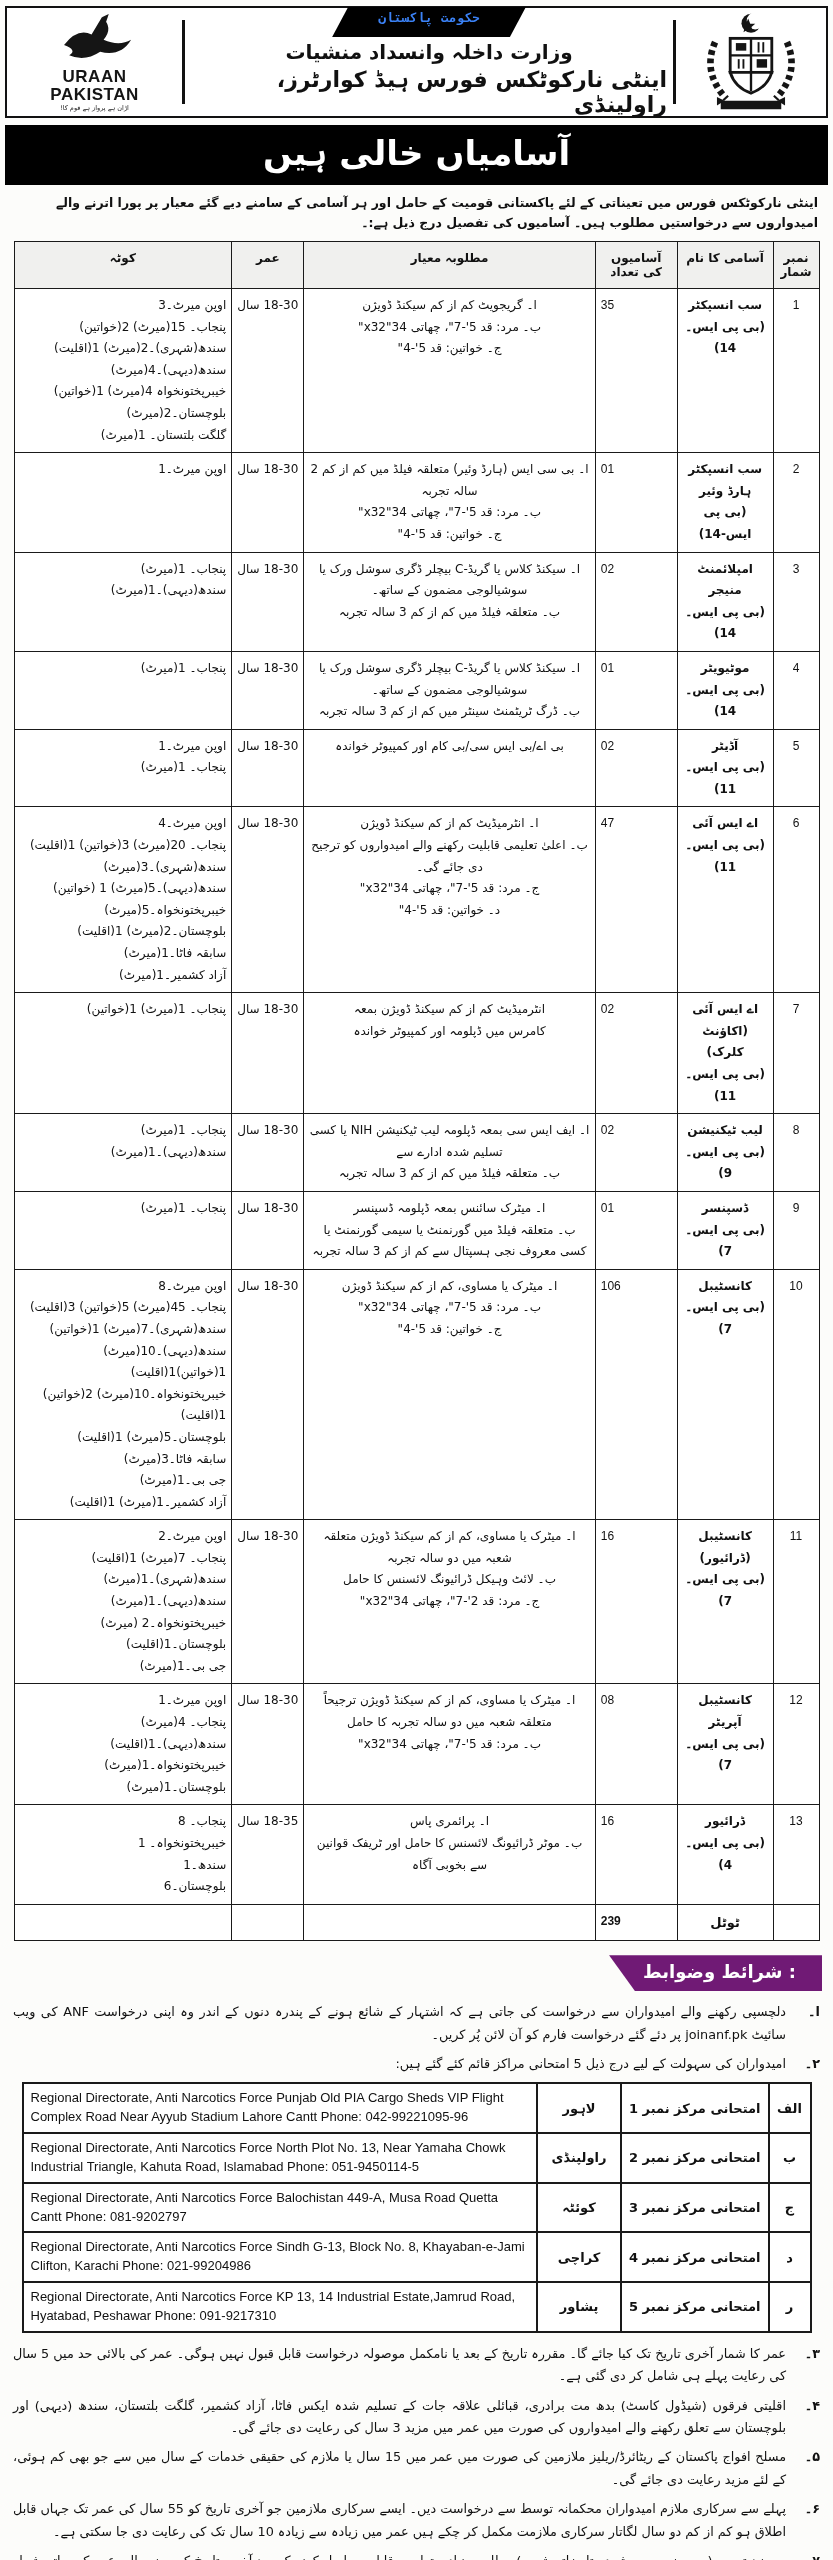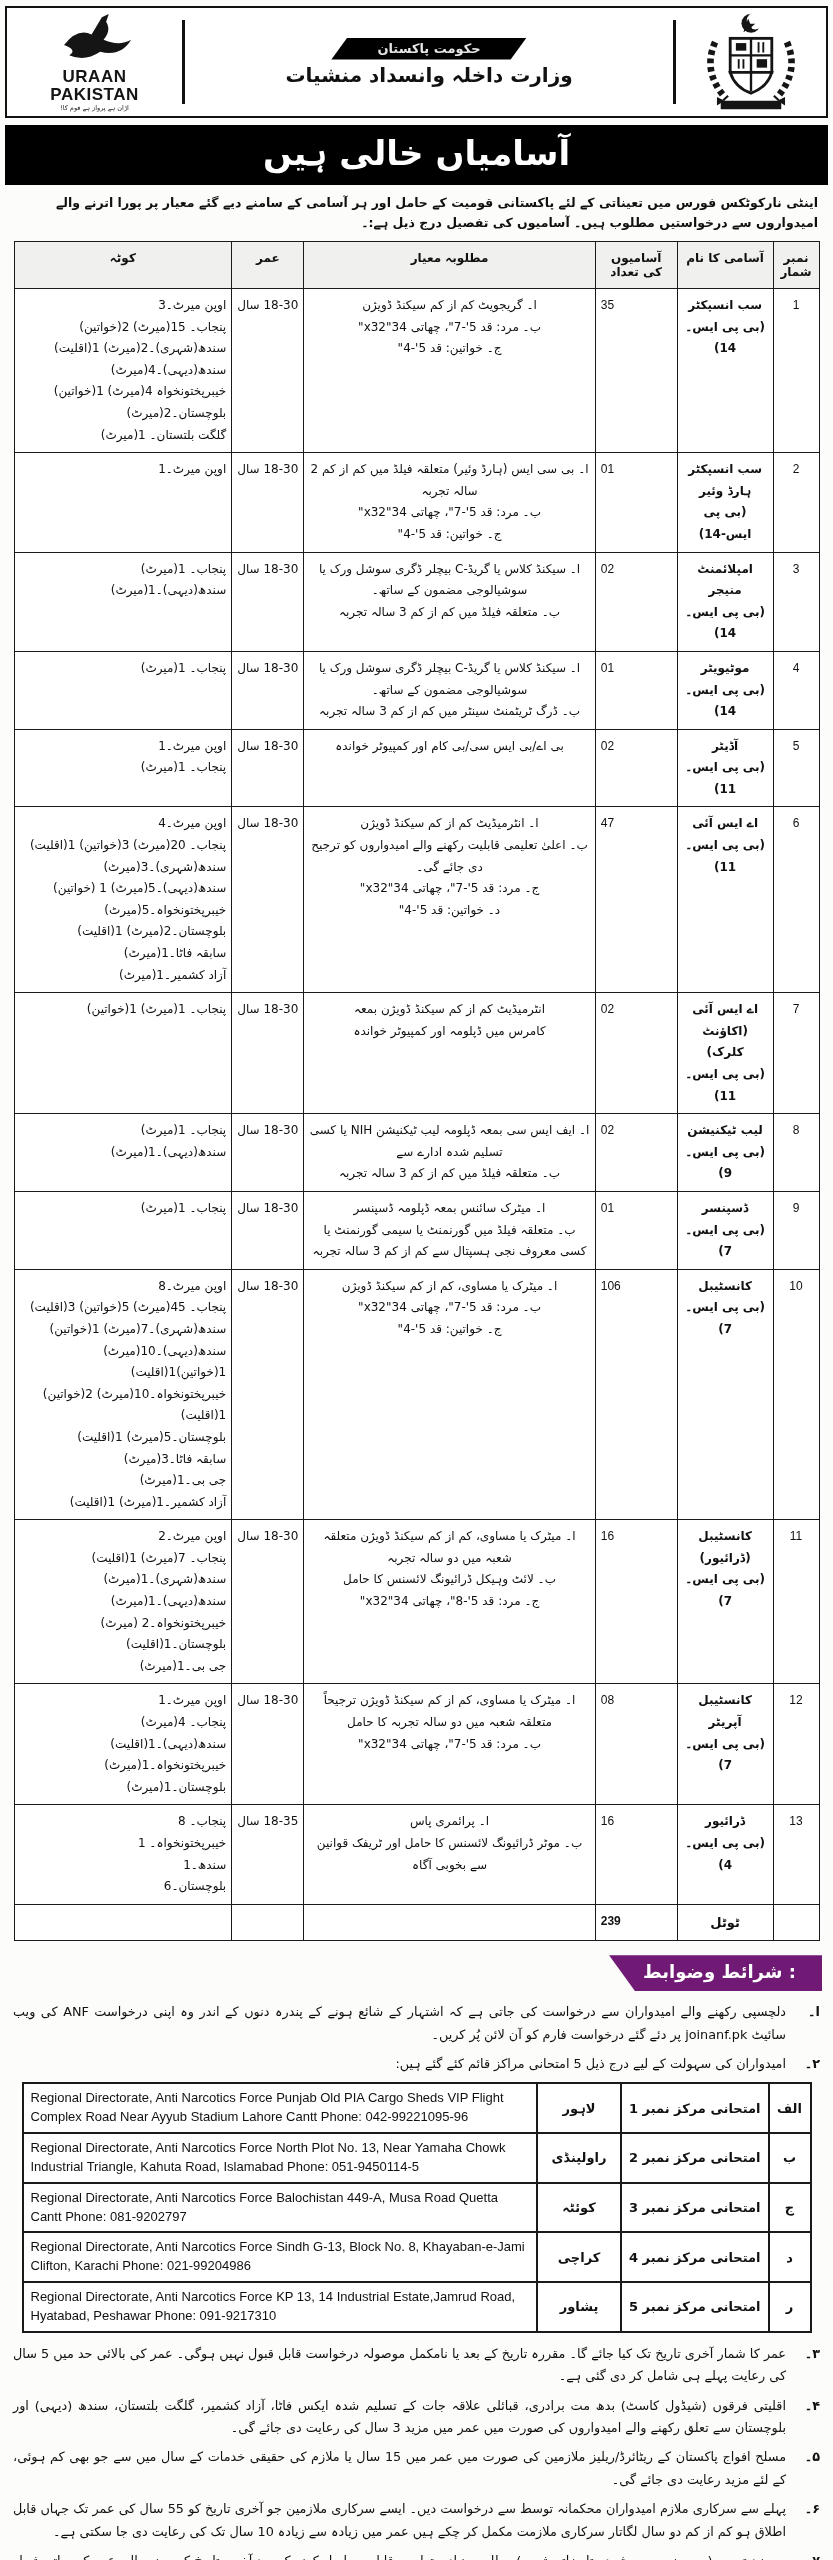--- a/index.html
+++ b/index.html
@@ -6,21 +6,21 @@
   body { width: 833px; background: #e8e8e6; font-family: "DejaVu Sans", sans-serif; color: #111; }
   .page { width: 833px; min-height: 2560px; background: #fcfcfa; display: flex; flex-direction: column; padding: 6px 5px 0 5px; }
 
   
   .header-box { border: 2px solid #111; background: #fff; display: flex; align-items: stretch; height: 112px; }
   .logo-block { width: 175px; display: flex; flex-direction: column; align-items: center; justify-content: center; padding: 2px 0; }
   .logo-word { font-family: "Liberation Sans", sans-serif; font-weight: 900; font-size: 17px; letter-spacing: .5px; line-height: 1.02; color: #151515; }
   .logo-tagline { font-size: 6.5px; color: #222; margin-top: 1px; }
   .vdiv { width: 3px; background: #111; align-self: center; height: 84px; }
   .header-center { flex: 1; display: flex; flex-direction: column; align-items: center; justify-content: center; gap: 3px; padding: 2px 6px; }
-  .govt-ribbon { background: #000; color: #e5e5e5; font-size: 13px; font-weight: 700; padding: 3px 46px 4px 46px; clip-path: polygon(16px 0, 100% 0, calc(100% - 16px) 100%, 0 100%); }
+  .govt-ribbon { background: #000; color: #3b82f6; font-size: 13px; font-weight: 700; padding: 3px 46px 11px 46px; clip-path: polygon(16px 0, 100% 0, calc(100% - 16px) 100%, 0 100%); font-family: Liberation Mono, monospace; }
   .ministry { font-size: 20px; font-weight: 700; }
   .org { font-size: 22px; font-weight: 800; letter-spacing: -0.5px; }
   .emblem-block { width: 150px; display: flex; align-items: center; justify-content: center; }
 
   
   .vacancy-banner { margin-top: 7px; background: #000; color: #fff; text-align: center; padding: 8px 0 12px 0; }
   .vacancy-banner span { font-size: 34px; font-weight: 800; }
 
   .intro { padding: 8px 10px 6px 10px; font-size: 12.5px; font-weight: 700; text-align: right; line-height: 1.6; }
 
@@ -75,20 +75,21 @@
       <div class="logo-word">URAAN</div>
       <div class="logo-word">PAKISTAN</div>
       <div class="logo-tagline" dir="rtl">اڑان ہے پرواز ہے قوم کا!</div>
     </div>
 
     <div class="vdiv"></div>
 
     <div class="header-center" dir="rtl">
       <div class="govt-ribbon"><span>حکومت پاکستان</span></div>
       <div class="ministry">وزارت داخلہ وانسداد منشیات</div>
+      <div class="org">اینٹی نارکوٹکس فورس ہیڈ کوارٹرز، راولپنڈی</div>
     </div>
 
     <div class="vdiv"></div>
 
     <div class="emblem-block">
       <svg width="118" height="104" viewBox="0 0 120 110">
 
         <circle cx="60" cy="14" r="10" fill="#151515"></circle>
         <circle cx="64.5" cy="11.5" r="9" fill="#ffffff"></circle>
         <polygon points="57,9 59.2,14.5 64.5,14.5 60.5,18 62,23.5 57,20.3 52,23.5 53.5,18 49.5,14.5 54.8,14.5" fill="#151515"></polygon>
@@ -268,21 +269,21 @@
 جی بی۔1(میرٹ)
 آزاد کشمیر۔1(میرٹ) 1(اقلیت)</td>
       </tr>
       <tr>
         <td class="c-sr">11</td>
         <td class="c-name ml">کانسٹیبل (ڈرائیور)
 (بی پی ایس۔7)</td>
         <td class="c-count">16</td>
         <td class="c-crit ml">ا۔ میٹرک یا مساوی، کم از کم سیکنڈ ڈویژن متعلقہ شعبہ میں دو سالہ تجربہ
 ب۔ لائٹ وہیکل ڈرائیونگ لائسنس کا حامل
-ج۔ مرد: قد 5'-8"، چھاتی 34"x32"</td>
+ج۔ مرد: قد 2'-7"، چھاتی 34"x32"</td>
         <td class="c-age">18-30 سال</td>
         <td class="c-quota ml">اوپن میرٹ۔2
 پنجاب۔ 7(میرٹ) 1(اقلیت)
 سندھ(شہری)۔1(میرٹ)
 سندھ(دیہی)۔1(میرٹ)
 خیبرپختونخواہ۔2 (میرٹ)
 بلوچستان۔1(اقلیت)
 جی بی۔1(میرٹ)</td>
       </tr>
       <tr>

